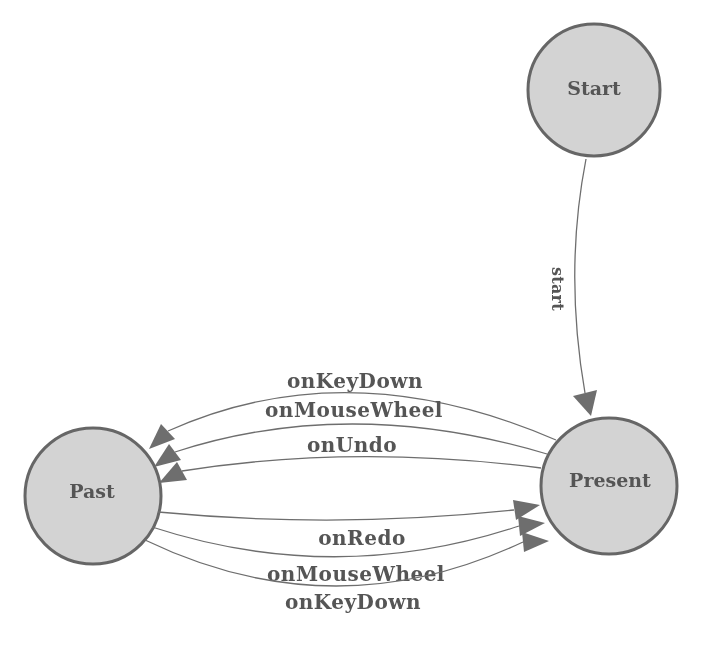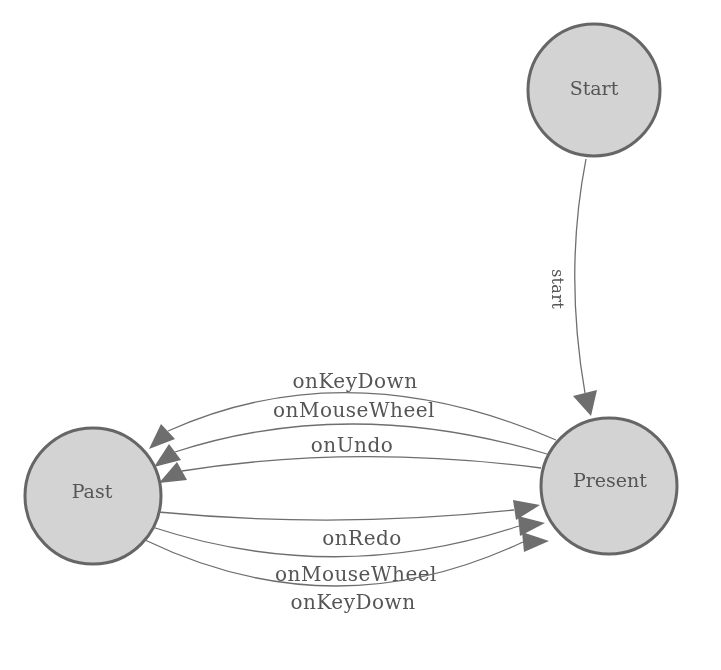--- a/index.html
+++ b/index.html
@@ -6,20 +6,21 @@
     margin: 0;
     padding: 0;
     background: var(--background, #ffffff);
   }
   .stage {
     position: relative;
     width: 721px;
     height: 670px;
     background: var(--background, #ffffff);
     overflow: hidden;
+    font-weight: bold;
   }
   svg { display: block; }
   text {
     font-family: "DejaVu Serif", "Liberation Serif", serif;
     fill: var(--label, #555555);
   }
   .node circle {
     fill: var(--node-fill, #d3d3d3);
     stroke: var(--node-stroke, #666666);
     stroke-width: 3px;

